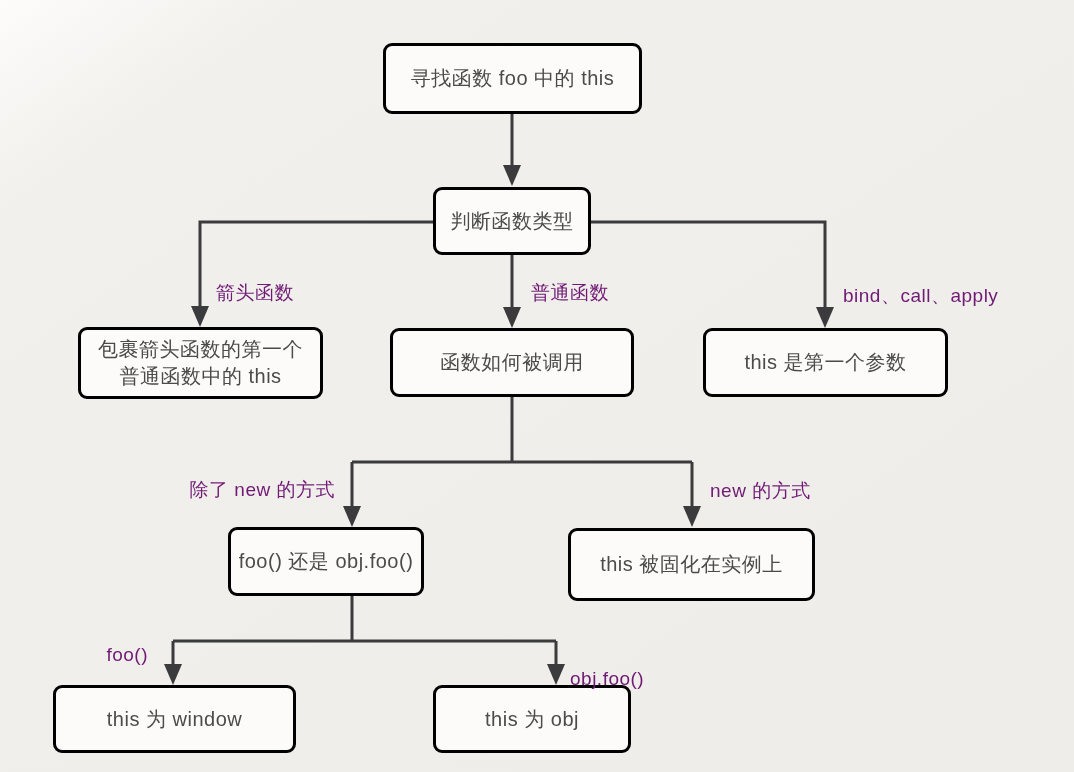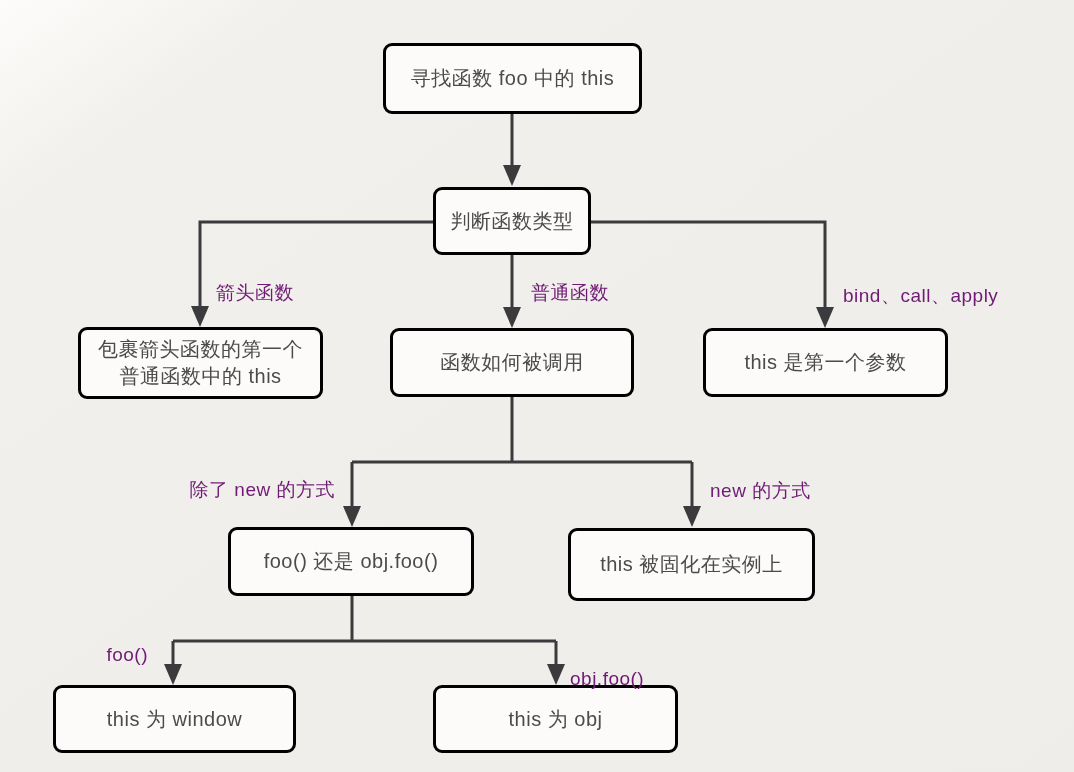--- a/index.html
+++ b/index.html
@@ -51,24 +51,24 @@
   }
   .edge-label.right-align {
     text-align: right;
   }
   
   #n-find     { left: 383px; top: 43px;  width: 259px; height: 71px; }
   #n-judge    { left: 433px; top: 187px; width: 158px; height: 68px; }
   #n-wrap     { left: 78px;  top: 327px; width: 245px; height: 72px; }
   #n-how      { left: 390px; top: 328px; width: 244px; height: 69px; }
   #n-param    { left: 703px; top: 328px; width: 245px; height: 69px; }
-  #n-fooobj   { left: 228px; top: 527px; width: 246px; height: 69px; }
+  #n-fooobj   { left: 228px; top: 527px; width: 196px; height: 69px; }
   #n-fixed    { left: 568px; top: 528px; width: 247px; height: 73px; }
   #n-window   { left: 53px;  top: 685px; width: 243px; height: 68px; }
-  #n-obj      { left: 433px; top: 685px; width: 245px; height: 68px; }
+  #n-obj      { left: 433px; top: 685px; width: 198px; height: 68px; }
   
   #l-arrowfn  { left: 216px; top: 280px; }
   #l-normalfn { left: 531px; top: 280px; }
   #l-bindcall { left: 843px; top: 283px; }
   #l-notnew   { left: 175px; top: 477px; width: 160px; }
   #l-withnew  { left: 710px; top: 478px; }
   #l-foocall  { left: 88px;  top: 644px; width: 60px; }
   #l-objcall  { left: 570px; top: 643px; margin-top: 25px; }
 </style>
 </head>

